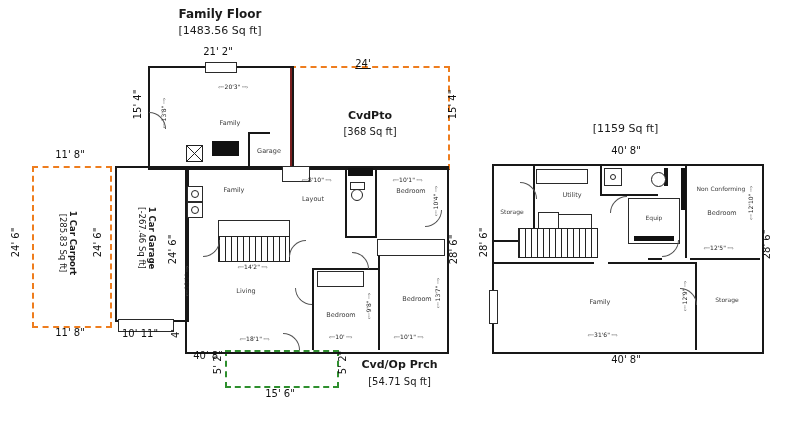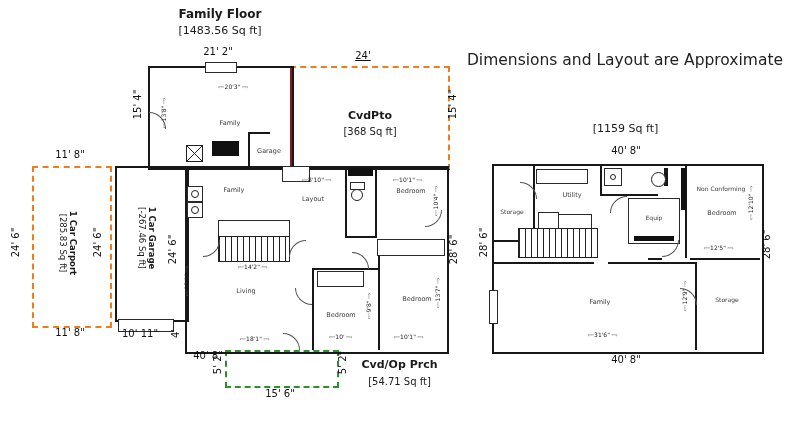--- a/index.html
+++ b/index.html
@@ -31,23 +31,22 @@
   .vlabel{position:absolute;text-align:center;z-index:5;}
 </style>
 </head>
 <body>
 
 <div id="canvas" style="--orange:#ee7d1e;--green:#2e8f2e;">
 
   <div class="txt b t12" style="left:150px;top:8px;width:140px;">Family Floor</div>
   <div class="txt t11" style="left:150px;top:25px;width:140px;">[1483.56 Sq ft]</div>
   <div class="txt edim" style="left:168px;top:46px;width:100px;">21' 2"</div>
-  <div class="txt edim" style="left:328px;top:50px;width:70px;text-decoration:underline;">24'</div>
-
-  <div class="txt t15" style="left:455px;top:52px;width:340px;color:#222;">Dimensions and Layout are Approximate</div>
+  <div class="txt edim" style="left:328px;top:58px;width:70px;text-decoration:underline;">24'</div>
+
 
   <div class="box" style="left:148px;top:66px;width:142px;height:100px;"></div>
   <div class="box15" style="left:205px;top:62px;width:30px;height:9px;"></div>
 
   <div class="abs" style="left:290px;top:66px;width:155px;height:100px;border-top:2px dashed var(--orange);border-right:2px dashed var(--orange);border-bottom:2px solid #181818;border-left:3px solid #7b1f1f;z-index:0;"></div>
   <div class="box" style="left:185px;top:166px;width:260px;height:184px;"></div>
 
   <div class="abs orange" style="left:32px;top:166px;width:76px;height:158px;"></div>
 
   <div class="box" style="left:115px;top:166px;width:70px;height:152px;"></div>

